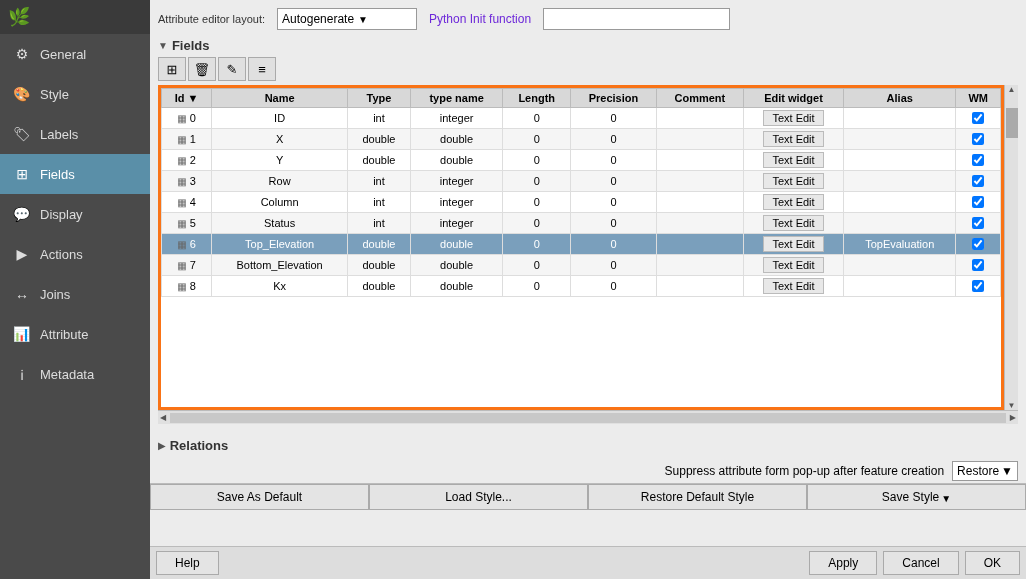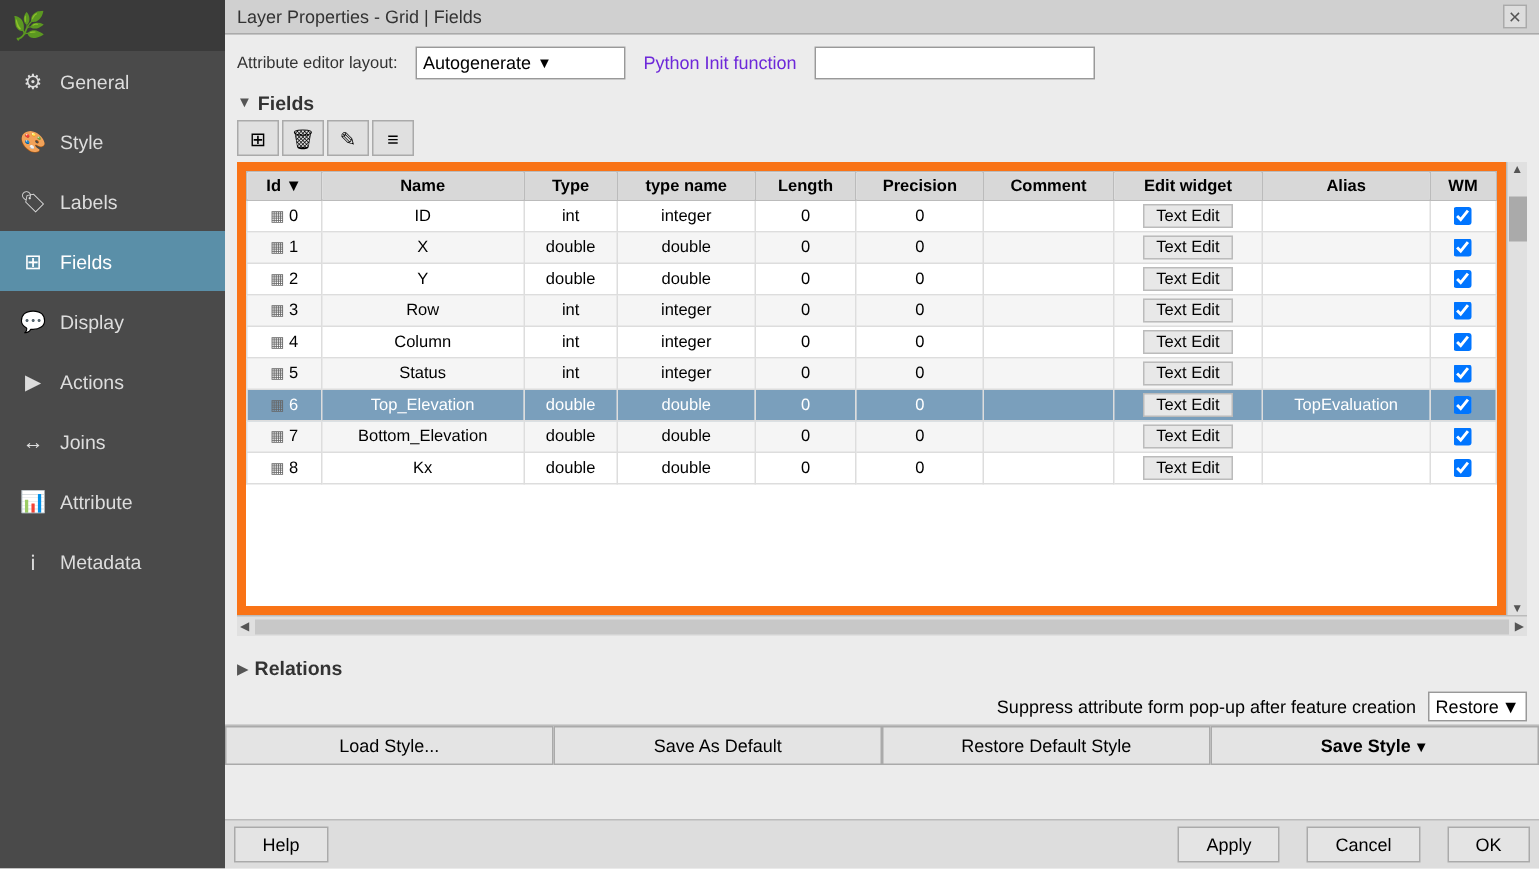--- a/index.html
+++ b/index.html
@@ -33,21 +33,21 @@
     
     .section-header { display: flex; align-items: center; gap: 4px; margin-bottom: 4px; cursor: pointer; }
     .section-arrow { font-size: 10px; color: #555; }
     .section-title { font-size: 13px; font-weight: bold; color: #333; }
 
     
     .toolbar { display: flex; gap: 2px; margin-bottom: 4px; }
     .toolbar-btn { border: 1px solid #aaa; background: #e0e0e0; padding: 2px 4px; cursor: pointer; display: flex; align-items: center; justify-content: center; width: 28px; height: 24px; }
 
     
-    .table-container { flex: 1; overflow: auto; border: 6px solid #f97316; background: #fff; }
+    .table-container { flex: 1; overflow: auto; border: 3px solid #f97316; background: #fff; }
     table { width: 100%; border-collapse: collapse; font-size: 11px; }
     th { background: #d8d8d8; border: 1px solid #bbb; padding: 3px 6px; text-align: center; font-weight: bold; position: sticky; top: 0; white-space: nowrap; }
     th.sortable { cursor: pointer; }
     td { border: 1px solid #ddd; padding: 2px 6px; text-align: center; white-space: nowrap; }
     tr:nth-child(even) { background: #f5f5f5; }
     tr.selected { background: #7a9fbc !important; color: #fff; }
     tr.selected td { color: #fff; }
     .row-icon { color: #666; font-size: 10px; }
     .text-edit-btn { background: #e8e8e8; border: 1px solid #bbb; padding: 1px 8px; font-size: 11px; cursor: pointer; }
     .checkbox-cell { display: flex; align-items: center; justify-content: center; }
@@ -62,27 +62,27 @@
     
     .relations-header { display: flex; align-items: center; gap: 4px; padding: 6px 0 4px 0; cursor: pointer; }
 
     
     .bottom-options { display: flex; align-items: center; justify-content: flex-end; padding: 4px 0; gap: 8px; font-size: 12px; }
     .bottom-select { border: 1px solid #999; background: #fff; padding: 2px 4px; font-size: 12px; display: flex; align-items: center; gap: 2px; }
 
     
     .style-row { display: flex; border-top: 1px solid #bbb; background: #ddd; }
     .style-btn { flex: 1; border: 1px solid #aaa; background: #e4e4e4; padding: 5px 0; text-align: center; cursor: pointer; font-size: 12px; }
-    .style-btn-last { display: flex; align-items: flex-end; justify-content: center; gap: 2px; font-weight: bold; }
+    .style-btn-last { display: flex; align-items: flex-end; justify-content: center; gap: 2px; }
     .style-btn-arrow { font-size: 10px; }
 
     
     .action-row { display: flex; border-top: 1px solid #bbb; background: #ddd; padding: 4px 6px; gap: 6px; justify-content: space-between; align-items: center; margin-top: 36px; }
     .action-btn { border: 1px solid #aaa; background: #e4e4e4; padding: 4px 18px; cursor: pointer; font-size: 12px; }
-    .action-btn-right { display: flex; gap: 18px; }
+    .action-btn-right { display: flex; gap: 6px; }
   </style>
 </head>
 <body>
 
 <div class="sidebar">
   <div class="sidebar-header">
     <span style="font-size:18px;">🌿</span>
   </div>
   <div id="sidebar-items">
       <div class="sidebar-item">
@@ -119,24 +119,20 @@
     </div>
       <div class="sidebar-item">
       <span class="sidebar-icon">ℹ</span>
       <span>Metadata</span>
     </div>
     </div>
 </div>
 
 <div class="main">
 
-  <div class="title-bar">
-    <span>Layer Properties - Grid | Fields</span>
-    <div class="close-btn">×</div>
-  </div>
 
   <div class="content">
 
     <div class="attr-row">
       <span class="attr-label">Attribute editor layout:</span>
       <div class="attr-select">
         <span>Autogenerate</span>
         <span class="attr-select-arrow">▼</span>
       </div>
       <span class="python-label">Python Init function</span>
@@ -352,22 +348,22 @@
 
   <div class="bottom-options" style="padding: 2px 8px;">
     <span>Suppress attribute form pop-up after feature creation</span>
     <div class="bottom-select">
       <span>Restore</span>
       <span>▼</span>
     </div>
   </div>
 
   <div class="style-row">
+    <button class="style-btn">Save As Default</button>
     <button class="style-btn">Load Style...</button>
-    <button class="style-btn">Save As Default</button>
     <button class="style-btn">Restore Default Style</button>
     <button class="style-btn style-btn-last">
       <span>Save Style</span>
       <span class="style-btn-arrow">▼</span>
     </button>
   </div>
 
   <div class="action-row">
     <button class="action-btn">Help</button>
     <div class="action-btn-right">

